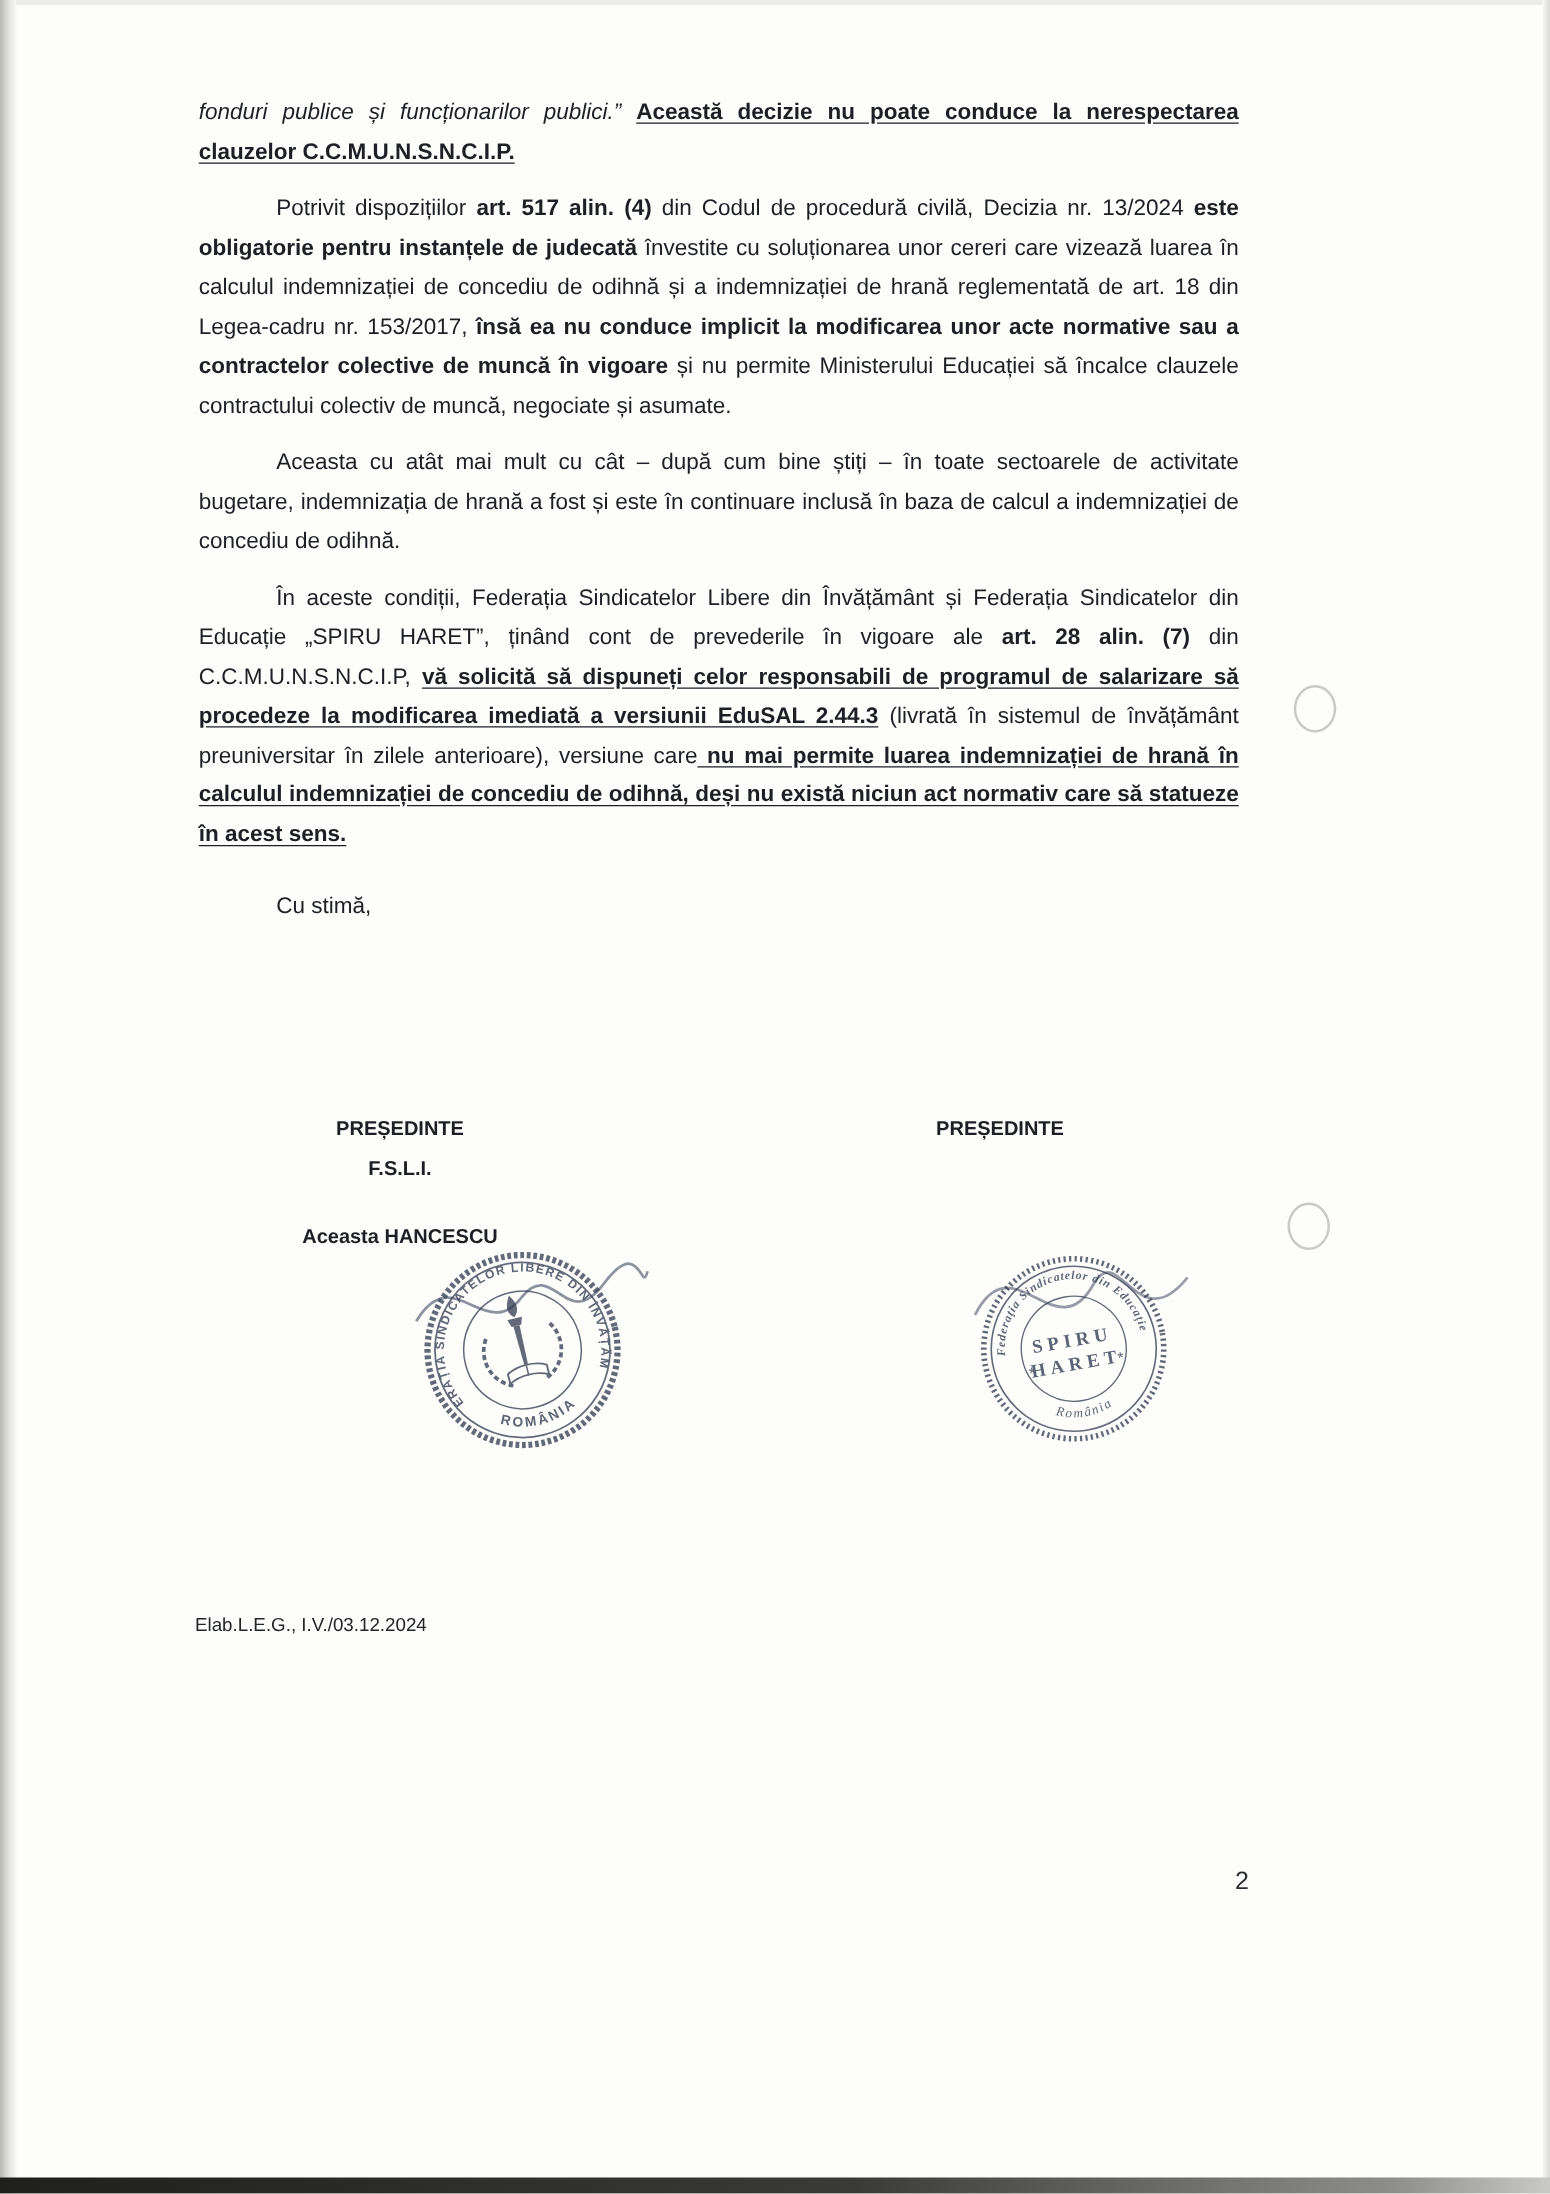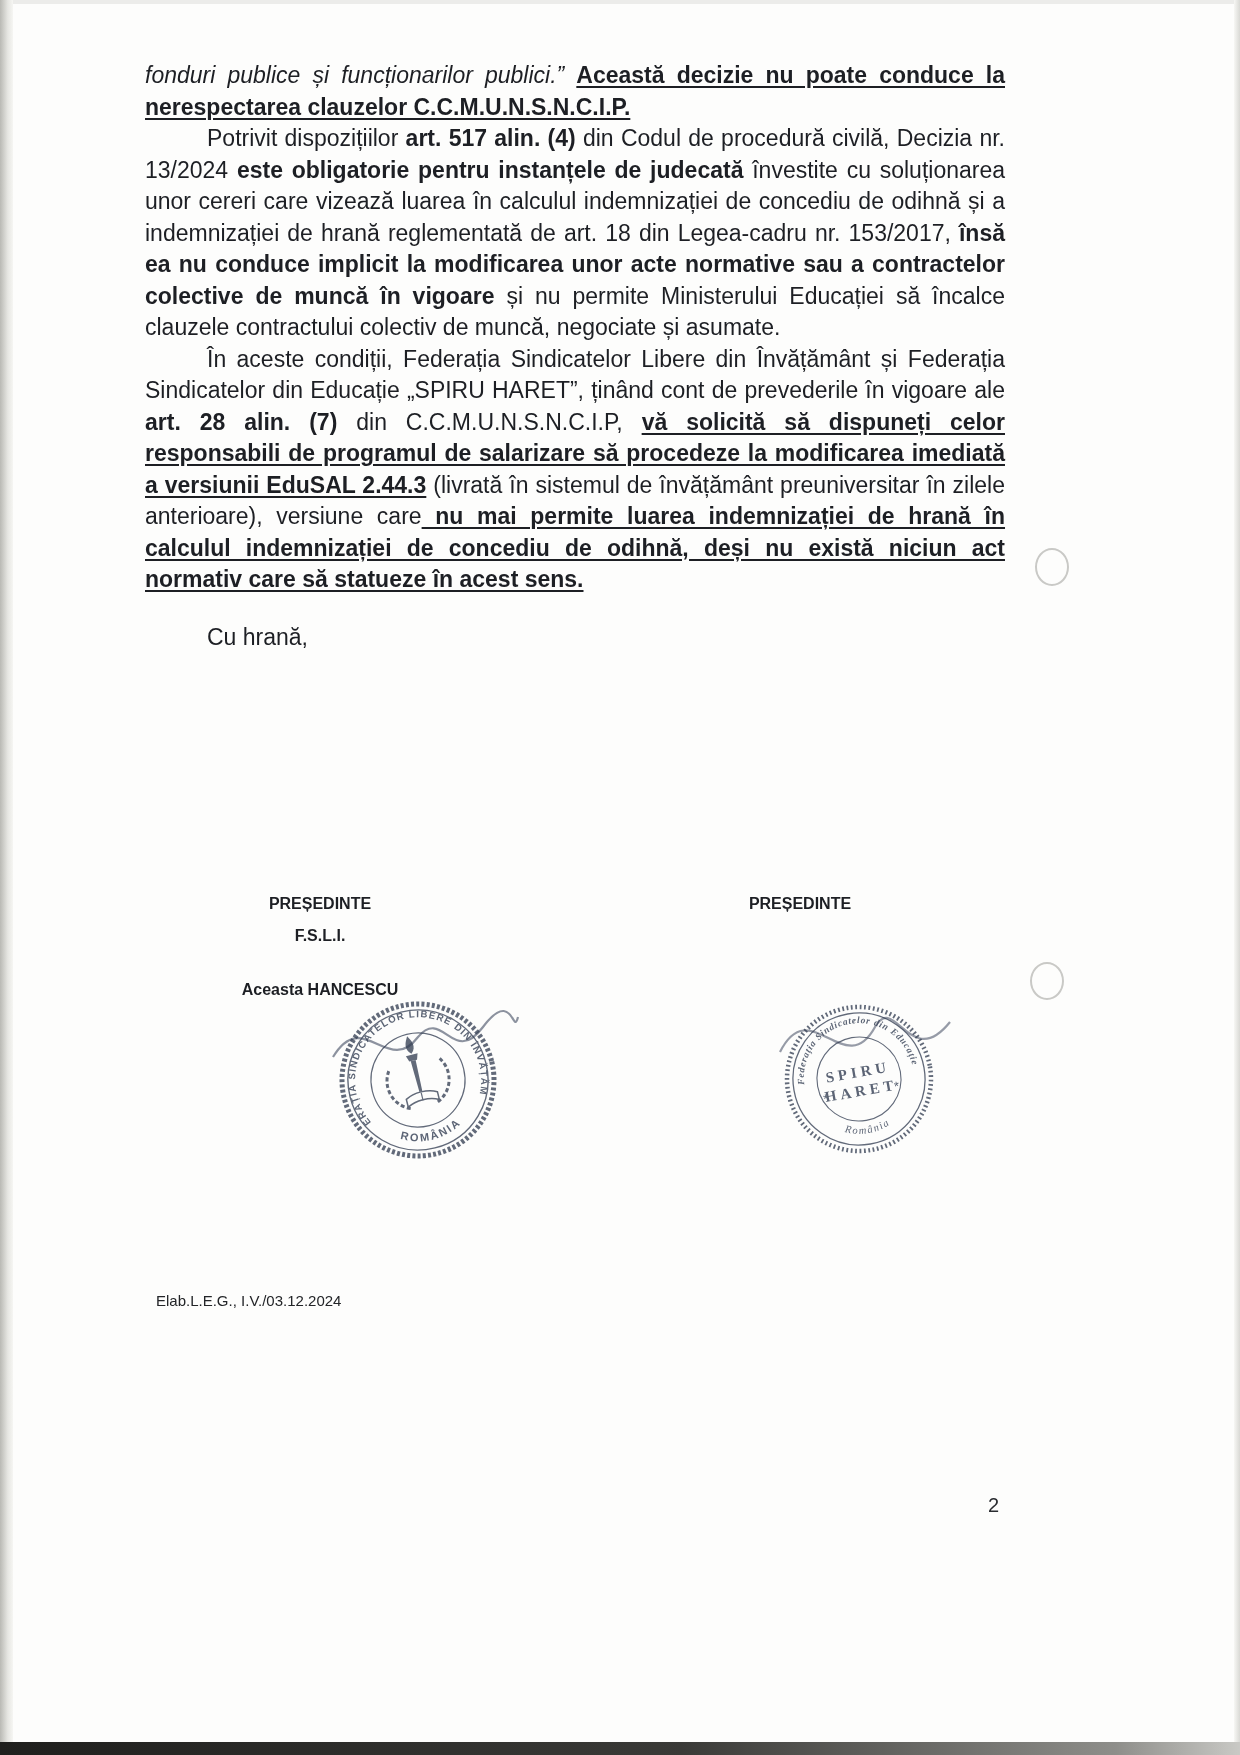--- a/index.html
+++ b/index.html
@@ -35,21 +35,21 @@
     background: transparent;
   }
   .hole-1 { left: 1035px; top: 548px; }
   .hole-2 { left: 1030px; top: 962px; }
 
   
   .text-block {
     position: absolute; left: 145px; top: 60px; width: 860px;
   }
   .para {
-    margin: 0; font-size: 23px; line-height: 31.5px;
+    margin: 14px; font-size: 18px; line-height: 31.5px;
     text-align: justify;
   }
   .indent { text-indent: 62px; }
   .b { font-weight: 700; }
   .it { font-style: italic; }
   .u { text-decoration: underline; text-underline-offset: 3px; }
   .closing { margin-top: 26px; text-align: left; }
 
   
   .sig {
@@ -87,24 +87,25 @@
   <div class="edge-right"></div>
   <div class="edge-bottom"></div>
   <div class="hole hole-1"></div>
   <div class="hole hole-2"></div>
 
   <div class="text-block">
     <p class="para"><span class="it">fonduri publice și funcționarilor publici.” </span><span class="b u">Această decizie nu poate conduce la nerespectarea clauzelor C.C.M.U.N.S.N.C.I.P.</span></p>
 
     <p class="para indent"><span>Potrivit dispozițiilor </span><span class="b">art. 517 alin. (4)</span><span> din Codul de procedură civilă, Decizia nr. 13/2024 </span><span class="b">este obligatorie pentru instanțele de judecată</span><span> învestite cu soluționarea unor cereri care vizează luarea în calculul indemnizației de concediu de odihnă și a indemnizației de hrană reglementată de art. 18 din Legea-cadru nr. 153/2017, </span><span class="b">însă ea nu conduce implicit la modificarea unor acte normative sau a contractelor colective de muncă în vigoare</span><span> și nu permite Ministerului Educației să încalce clauzele contractului colectiv de muncă, negociate și asumate.</span></p>
 
+    <p class="para indent"><span>Aceasta cu atât mai mult cu cât – după cum bine știți – în toate sectoarele de activitate bugetare, indemnizația de hrană a fost și este în continuare inclusă în baza de calcul a indemnizației de concediu de odihnă.</span></p>
 
     <p class="para indent"><span>În aceste condiții, Federația Sindicatelor Libere din Învățământ și Federația Sindicatelor din Educație „SPIRU HARET”, ținând cont de prevederile în vigoare ale </span><span class="b">art. 28 alin. (7)</span><span> din C.C.M.U.N.S.N.C.I.P, </span><span class="b u">vă solicită să dispuneți celor responsabili de programul de salarizare să procedeze la modificarea imediată a versiunii EduSAL 2.44.3</span><span> (livrată în sistemul de învățământ preuniversitar în zilele anterioare), versiune care</span><span class="b u"> nu mai permite luarea indemnizației de hrană în calculul indemnizației de concediu de odihnă, deși nu există niciun act normativ care să statueze în acest sens.</span></p>
 
-    <p class="para indent closing"><span>Cu hrană,</span></p>
+    <p class="para indent closing"><span>Cu stimă,</span></p>
   </div>
 
   <div class="sig sig-left">
     <div>PREȘEDINTE</div>
     <div>F.S.L.I.</div>
     <div class="sig-name">Aceasta HANCESCU</div>
   </div>
 
   <div class="sig sig-right">
     <div>PREȘEDINTE</div>

